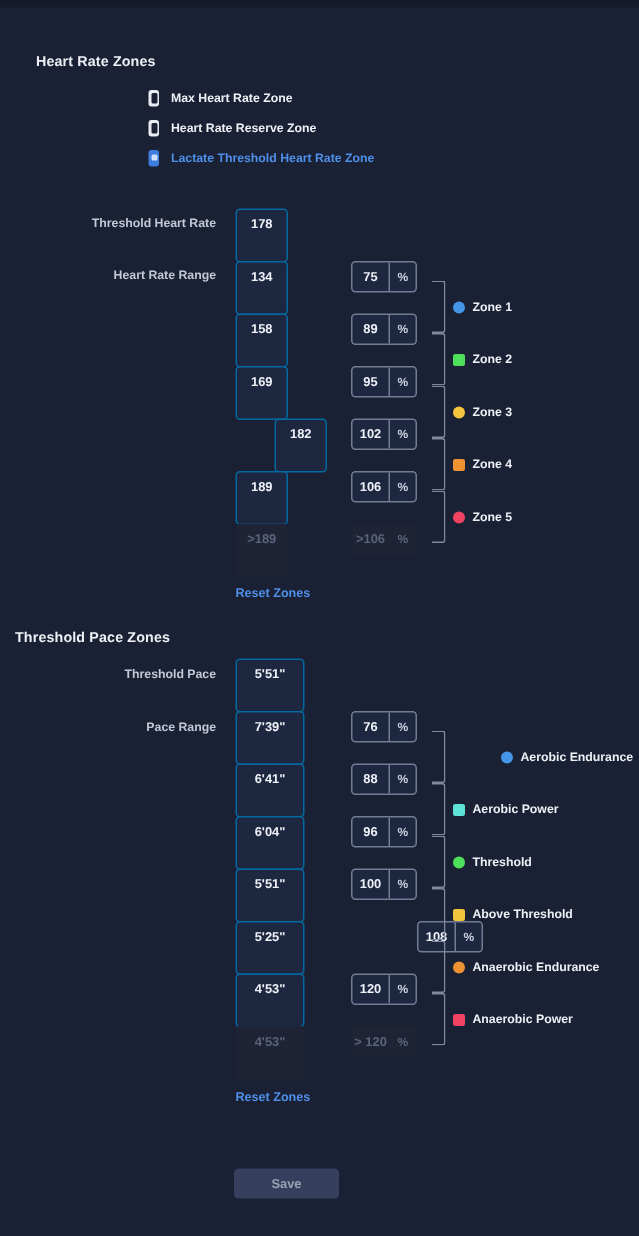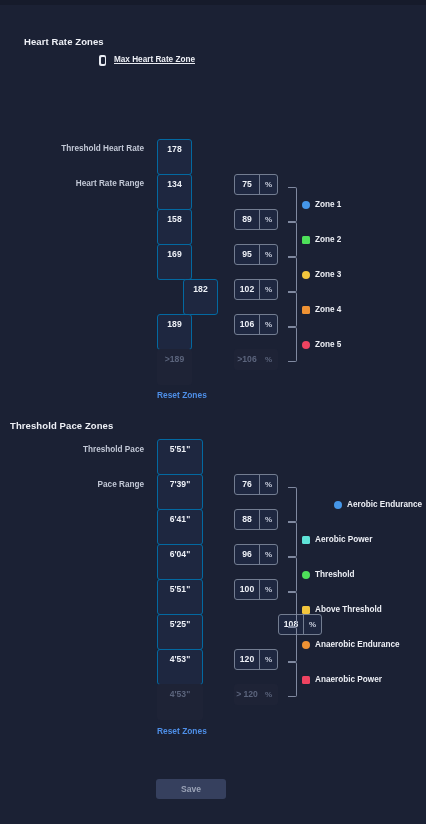--- a/index.html
+++ b/index.html
@@ -38,23 +38,23 @@
     color: #eef0f6;
     letter-spacing: 0.1px;
   }
   #hr-title { position: absolute; left: 24px; top: 31px; }
   #pace-title { position: absolute; left: 10px; top: 415px; }
 
   
   .radio-list { position: absolute; left: 99px; top: 50px; }
   .radio-row {
     display: flex;
+    align-items: center;
     height: 20px;
     margin-bottom: 0px;
-    text-decoration: underline;
   }
   .radio-row + .radio-row { margin-top: 0px; }
   .radio-box {
     width: 7px;
     height: 11px;
     border-radius: 2px;
     background: #e9ecf3;
     margin-right: 8px;
     flex: none;
     position: relative;
@@ -218,20 +218,28 @@
 
 <div class="page">
 
   <div id="hr-title" class="section-title">Heart Rate Zones</div>
 
   <div class="radio-list">
     <div class="radio-row">
       <span class="radio-box"></span>
       <span class="radio-label">Max Heart Rate Zone</span>
     </div>
+    <div class="radio-row">
+      <span class="radio-box"></span>
+      <span class="radio-label">Heart Rate Reserve Zone</span>
+    </div>
+    <div class="radio-row">
+      <span class="radio-box checked"></span>
+      <span class="radio-label active">Lactate Threshold Heart Rate Zone</span>
+    </div>
   </div>
 
   <div class="row-label" style="top:139px">Threshold Heart Rate</div>
   <div class="inp" style="top:134px">178</div>
 
   <div class="row-label" style="top:174px">Heart Rate Range</div>
 
   <div id="hr-rows">
       <div class="inp" style="top: 169px;">134</div>
       <div class="pct" style="top: 169px;">

